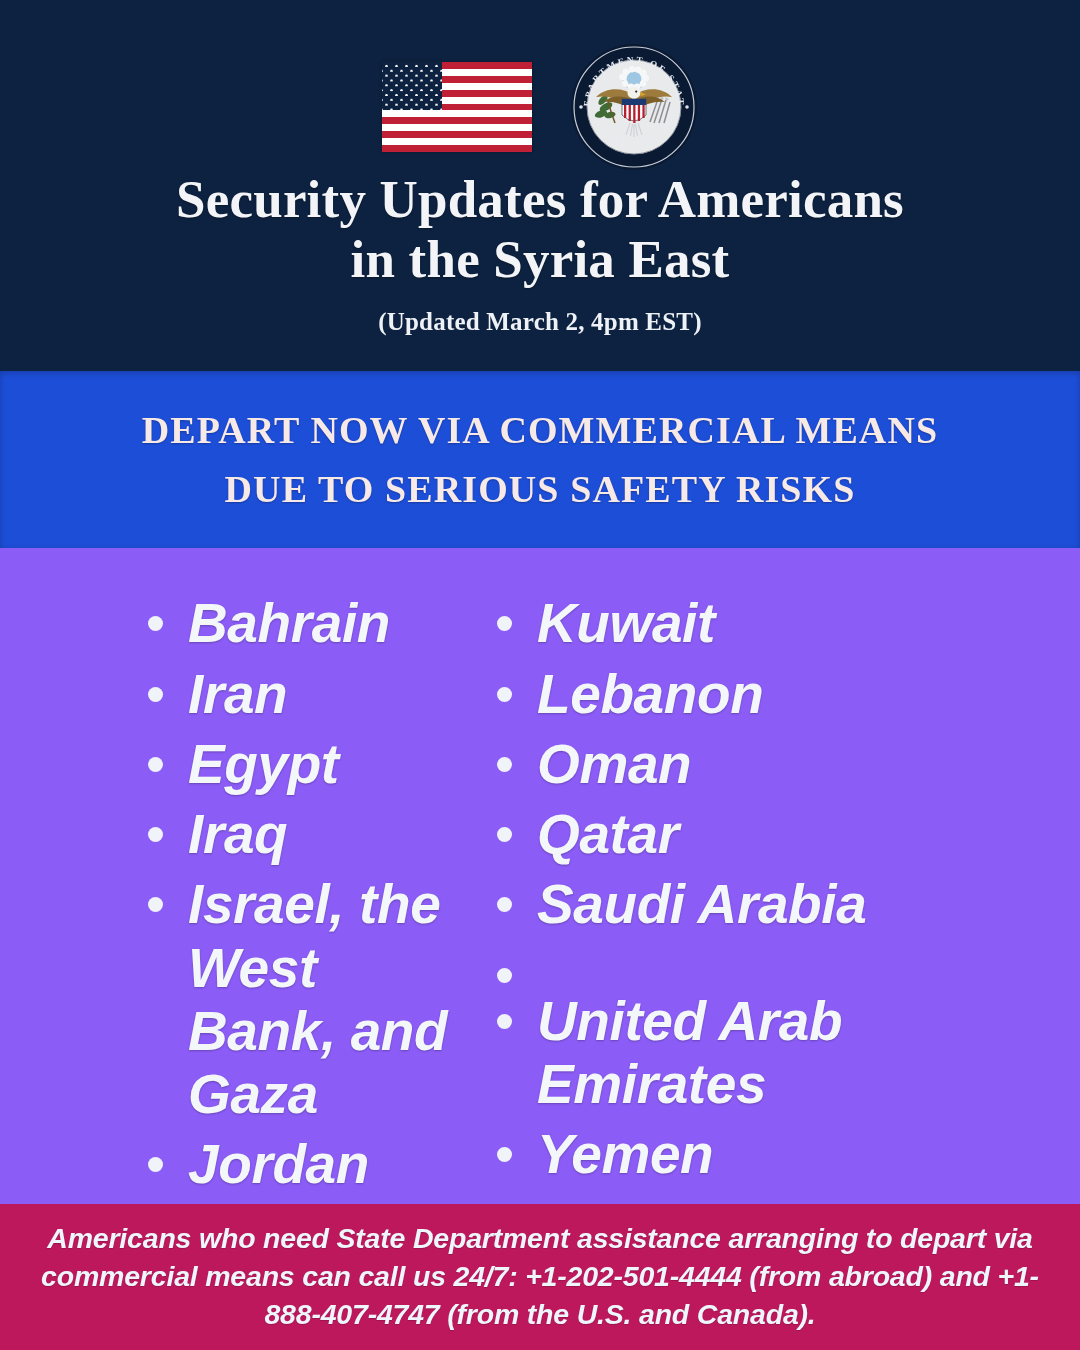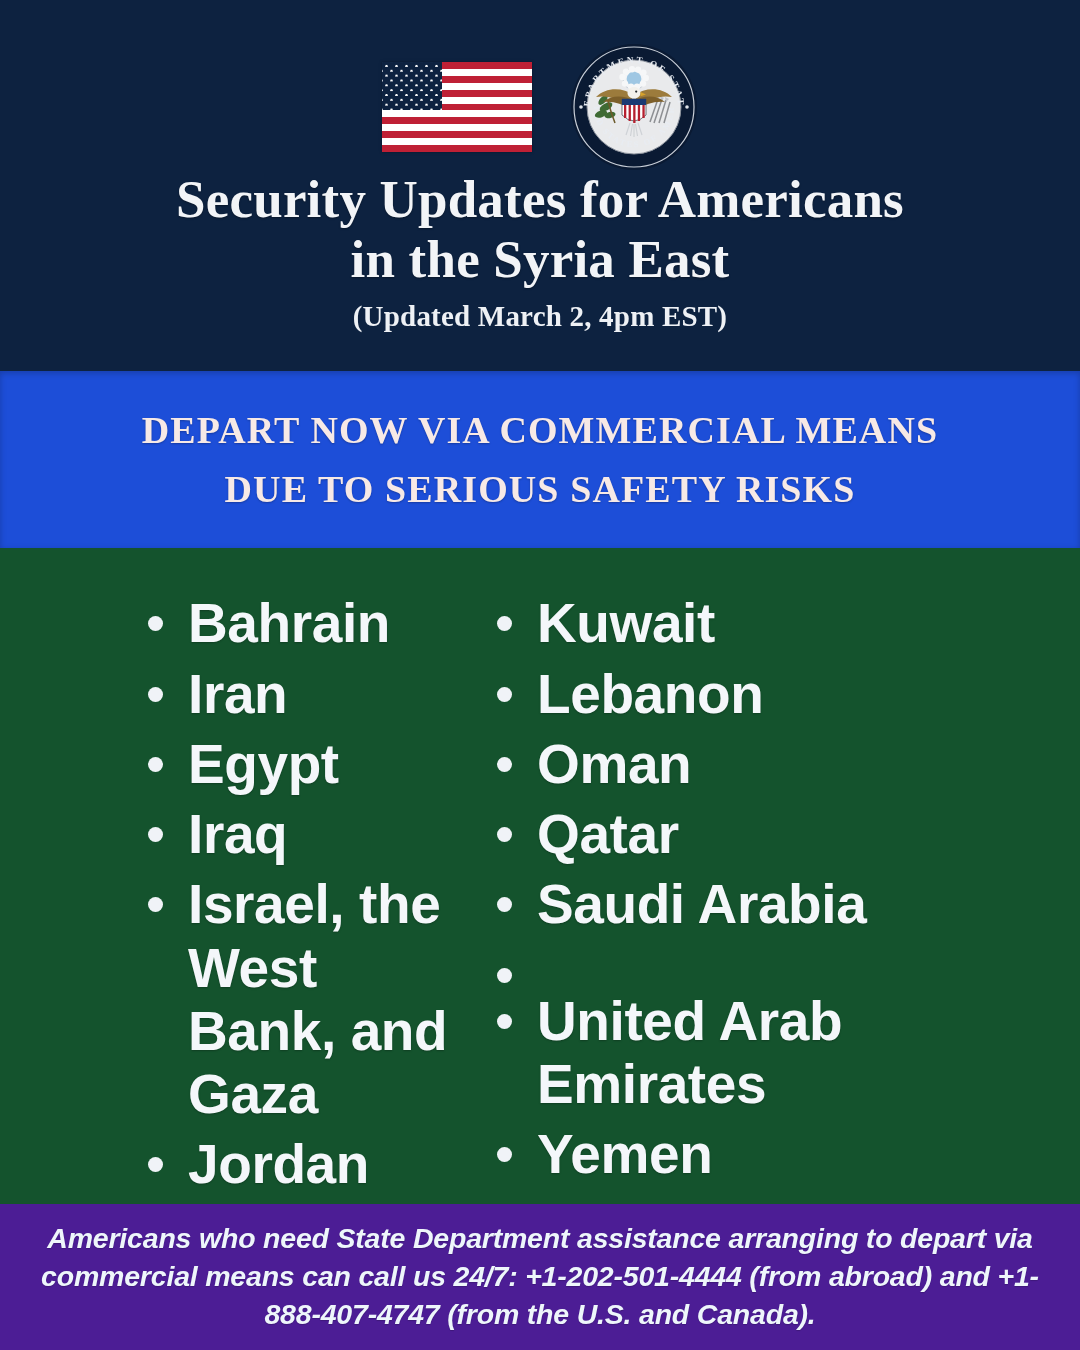--- a/index.html
+++ b/index.html
@@ -97,23 +97,23 @@
     letter-spacing: 0.2px;
     margin-top: 14px;
     text-shadow: 0 1px 2px rgba(0,0,0,0.35);
   }
   .title .line { display: block; }
 
   .subtitle {
     font-family: "Liberation Serif", serif;
     color: #eef1f5;
     font-weight: 700;
-    font-size: 29px;
+    font-size: 25px;
     text-align: center;
-    margin-top: 10px;
+    margin-top: 18px;
     letter-spacing: 0.2px;
   }
 
   
   .alert {
     background: #1d4ed8;
     height: 178px;
     width: 100%;
     display: flex;
     flex-direction: column;
@@ -130,21 +130,22 @@
     text-align: center;
     line-height: 1.55;
     text-shadow: 0 1px 2px rgba(0,0,0,0.25);
   }
 
   
   .lists {
     flex: 1;
     display: flex;
     padding: 44px 0 0 0;
-    background: #14532d;
+    background: #8b5cf6;
+    font-style: italic;
   }
   .col {
     display: flex;
     flex-direction: column;
   }
   .col-left  { width: 470px; padding-left: 148px; }
   .col-right { width: 610px; padding-left: 27px; }
 
   .country {
     display: flex;
@@ -164,21 +165,21 @@
     color: #f4f7fa;
     font-size: 55px;
     font-weight: 700;
     line-height: 1.15;
     letter-spacing: -0.4px;
     text-shadow: 0 1px 2px rgba(0,0,0,0.25);
   }
 
   
   .footer {
-    background: #4c1d95;
+    background: #be185d;
     height: 147px;
     width: 100%;
     display: flex;
     align-items: center;
     justify-content: center;
     padding: 0 38px;
   }
   .footer-text {
     color: #eef6fb;
     font-style: italic;

